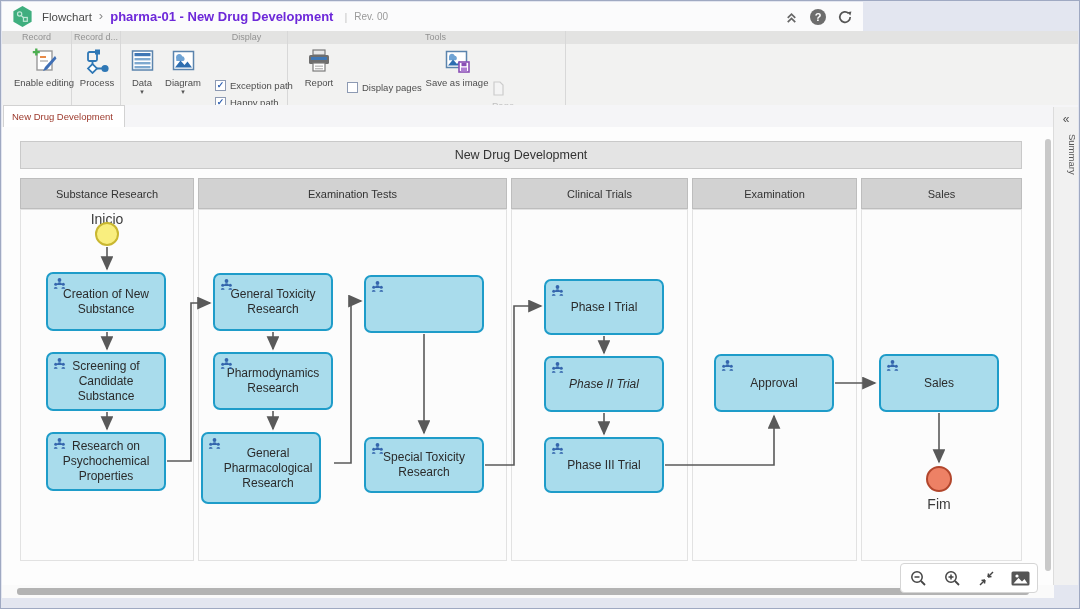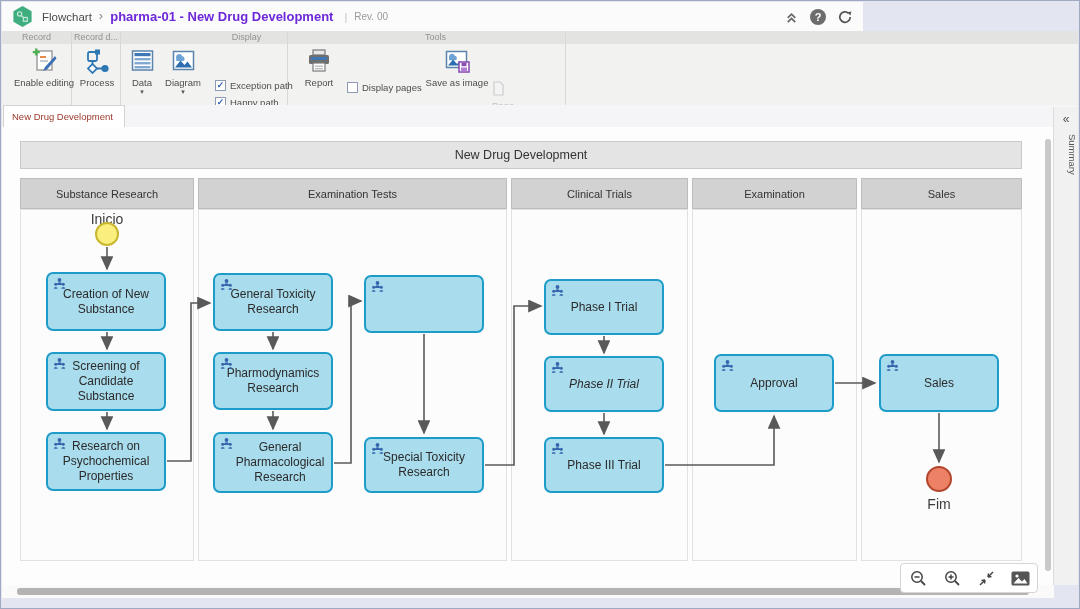--- a/index.html
+++ b/index.html
@@ -315,21 +315,21 @@
           <circle cx="6.5" cy="2" r="1.9"></circle>
           <path d="M3.9 6.9 a2.6 2.6 0 0 1 5.2 0 z"></path>
           <circle cx="2.7" cy="6.3" r="1.5"></circle>
           <path d="M0.8 10.8 a1.9 1.9 0 0 1 3.8 0 z"></path>
           <circle cx="10.3" cy="6.3" r="1.5"></circle>
           <path d="M8.4 10.8 a1.9 1.9 0 0 1 3.8 0 z"></path>
         </g>
       </svg>
     <span>Pharmodynamics Research</span>
   </div>
-  <div class="node" style="left:212px;top:431px;width:120px;height:61px;padding-left:20px;">
+  <div class="node" style="left:200px;top:431px;width:120px;height:72px;padding-left:20px;">
     <svg class="role-icon" width="13" height="11" viewBox="0 0 13 11">
         <g fill="#3566ad">
           <circle cx="6.5" cy="2" r="1.9"></circle>
           <path d="M3.9 6.9 a2.6 2.6 0 0 1 5.2 0 z"></path>
           <circle cx="2.7" cy="6.3" r="1.5"></circle>
           <path d="M0.8 10.8 a1.9 1.9 0 0 1 3.8 0 z"></path>
           <circle cx="10.3" cy="6.3" r="1.5"></circle>
           <path d="M8.4 10.8 a1.9 1.9 0 0 1 3.8 0 z"></path>
         </g>
       </svg>

